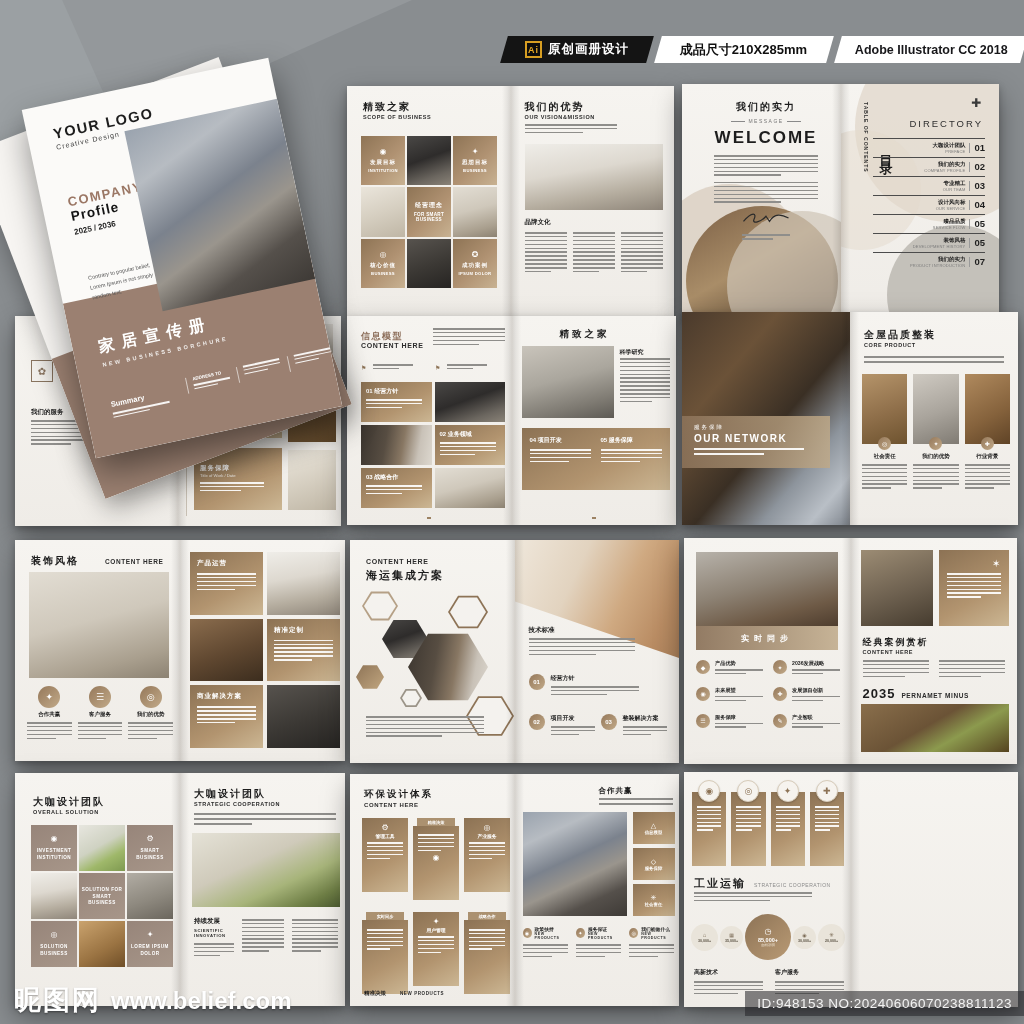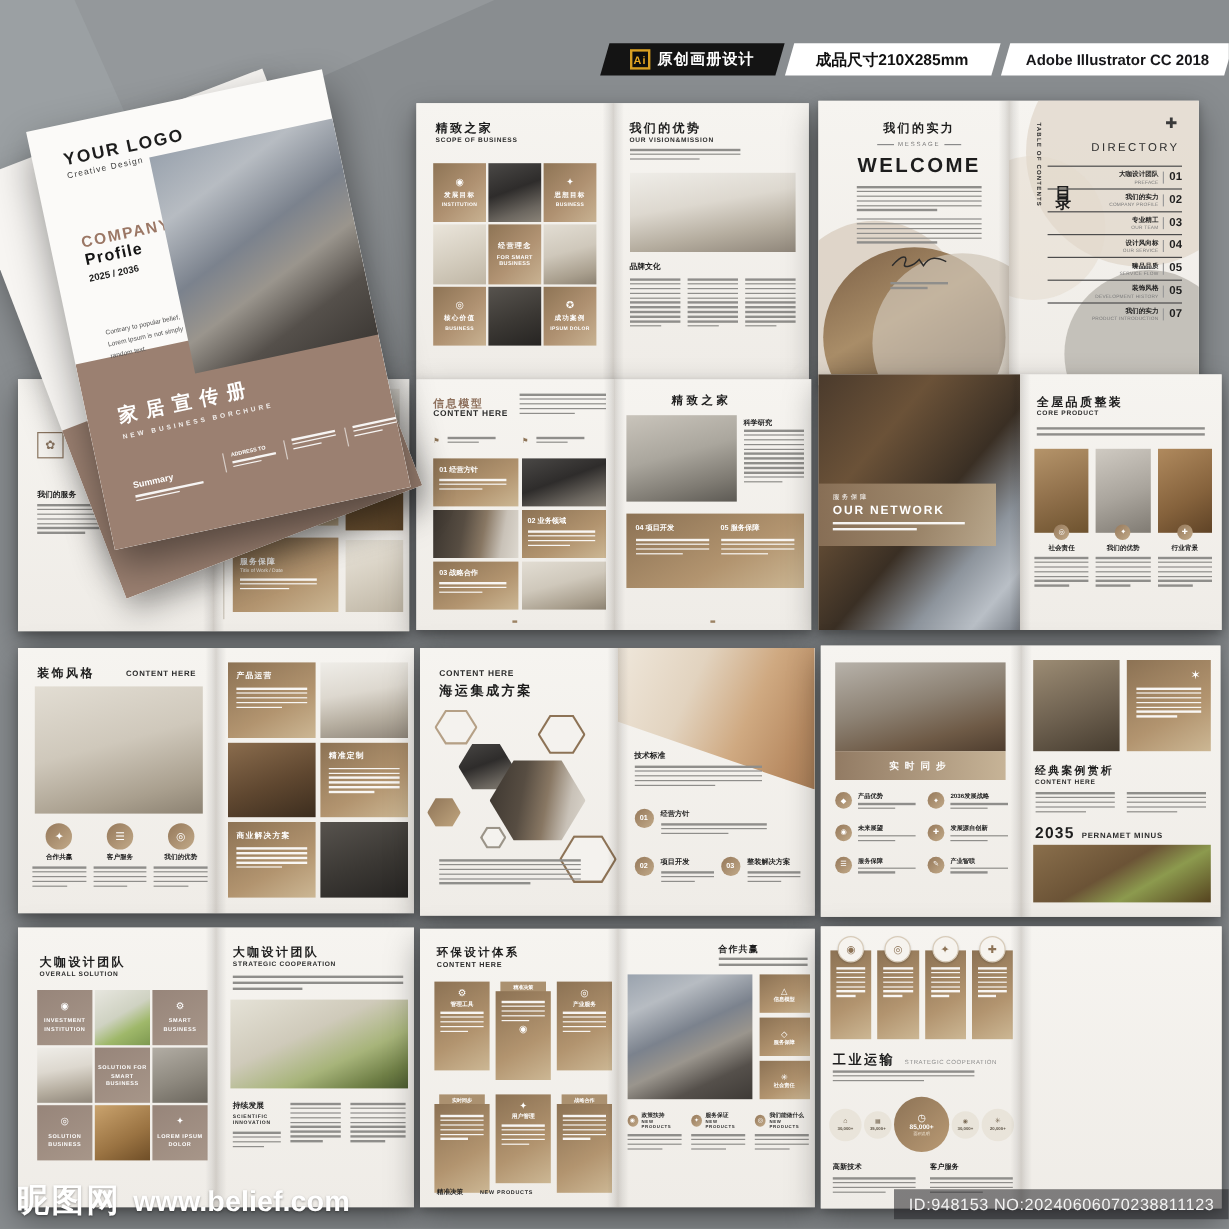--- a/index.html
+++ b/index.html
@@ -444,21 +444,21 @@
           </div>
         </div>
     </div>
     <div class="pgdot"></div>
   </div>
   <div class="spn"></div>
 </div>
 
 <div class="sp" style="left:682px;top:312px;width:336px;height:213px">
   <div class="pg ph p-wkt" style="background:linear-gradient(130deg,#4a3a2c 0%,#6b5238 28%,#3a2f24 55%,#8d949c 74%,#b9bfc6 88%,#7d838b 100%)">
-    <div class="abs bandb" style="left:0;top:91px;width:148px;height:52px;padding:8px 12px">
+    <div class="abs bandb" style="left:0;top:104px;width:148px;height:52px;padding:8px 12px">
       <div style="font-size:5.5px;color:#fff;letter-spacing:2px">服务保障</div>
       <div style="font-size:10px;color:#fff;font-weight:bold;letter-spacing:1.5px;margin-top:2px">OUR NETWORK</div>
       <div class="lines w" style="width:110px;margin-top:4px">
           <div class="ln"></div>
           <div class="ln"></div>
         </div>
     </div>
   </div>
   <div class="pg">
     <div class="abs hc" style="left:14px;top:16px;font-size:10px;letter-spacing:2px">全屋品质整装</div>

